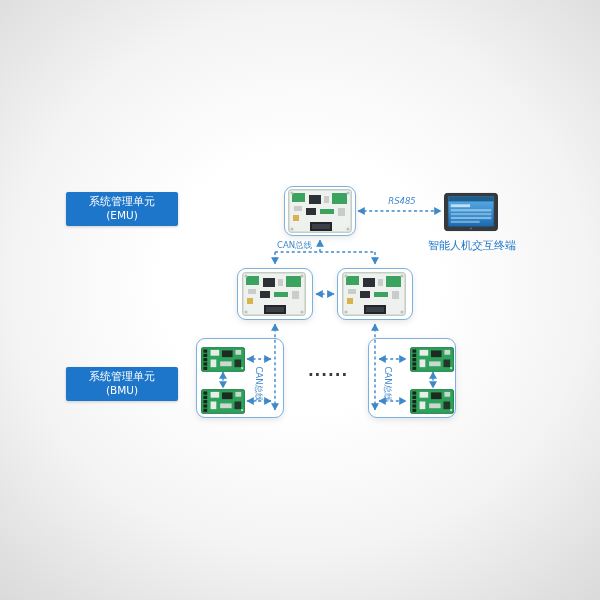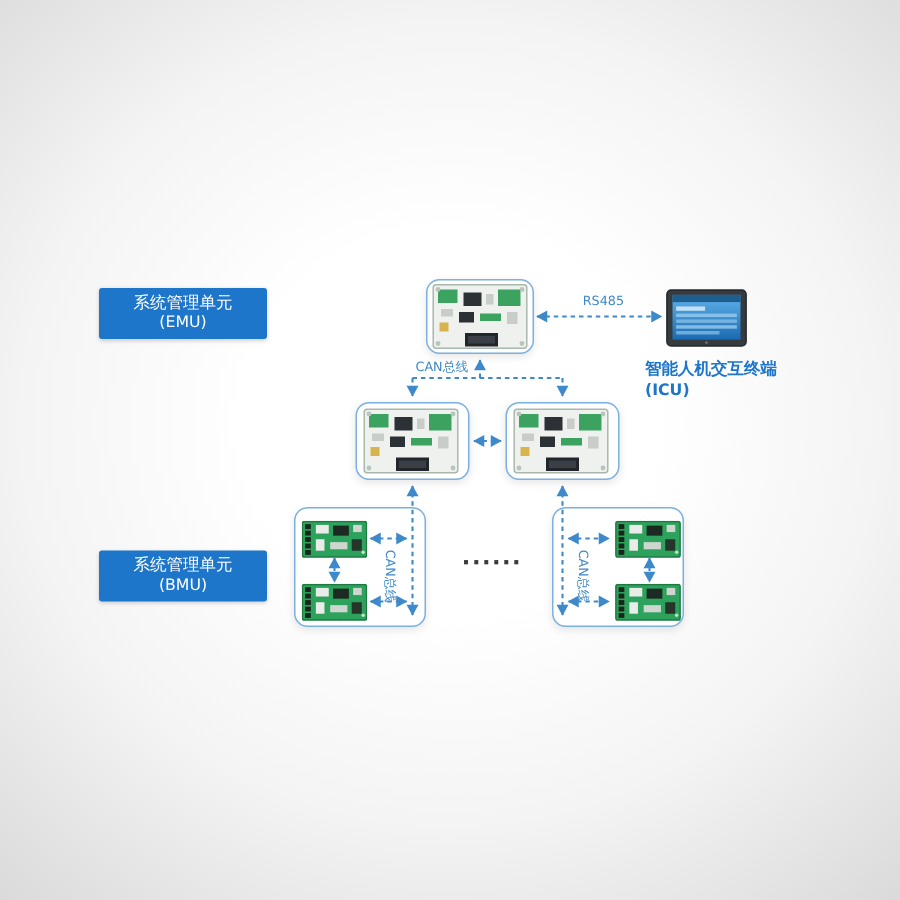--- a/index.html
+++ b/index.html
@@ -30,32 +30,31 @@
     border:1.5px solid var(--border-blue,#7ab1de);
     border-radius:9px;box-sizing:border-box;
     box-shadow:0 2px 6px rgba(0,0,0,.10);
   }
   .board{position:absolute;}
   .board svg{display:block;}
   
   .hmi{position:absolute;left:444px;top:192px;width:54px;height:40px;}
   
   .icu-label{
-    position:absolute;left:430px;top:239px;width:108px;text-align:left;
+    position:absolute;left:418px;top:239px;width:108px;text-align:center;
     color:var(--accent-blue,#1d76c9);
-    font-weight:bold;
   }
   .icu-title{font-size:11px;line-height:14px;}
   .icu-sub{font-size:10.5px;line-height:14px;}
   
   .link-label{
     position:absolute;font-size:8.5px;line-height:10px;
     color:var(--line-blue,#3e89c9);white-space:nowrap;
   }
-  .rs485{left:388px;top:196px;width:28px;text-align:right;}
+  .rs485{left:388px;top:196px;width:28px;text-align:center;font-style:italic;}
   .can-top{left:277px;top:240px;}
   .vlabel{
     width:50px;height:10px;text-align:center;
     transform:rotate(90deg);transform-origin:center;
   }
   .can-left{left:234px;top:379px;}
   .can-right{left:363px;top:379px;}
   
   .ellipsis{
     position:absolute;left:302px;top:366px;width:52px;text-align:center;
@@ -148,21 +147,20 @@
 
   <div class="hmi">
     <span>
       <svg width="54" height="40" viewBox="0 0 56 40">
           <use href="#sym-hmi"></use>
         </svg>
     </span>
   </div>
   <div class="icu-label">
     <div class="icu-title">智能人机交互终端</div>
-    <div class="icu-sub">(ICU)</div>
   </div>
 
   <div class="node-box" style="left:237px;top:268px;width:76px;height:52px">
     <span class="board" style="left:4px;top:3px">
       <svg width="64" height="44">
           <use href="#sym-board-main"></use>
         </svg>
     </span>
   </div>
   <div class="node-box" style="left:337px;top:268px;width:76px;height:52px">

